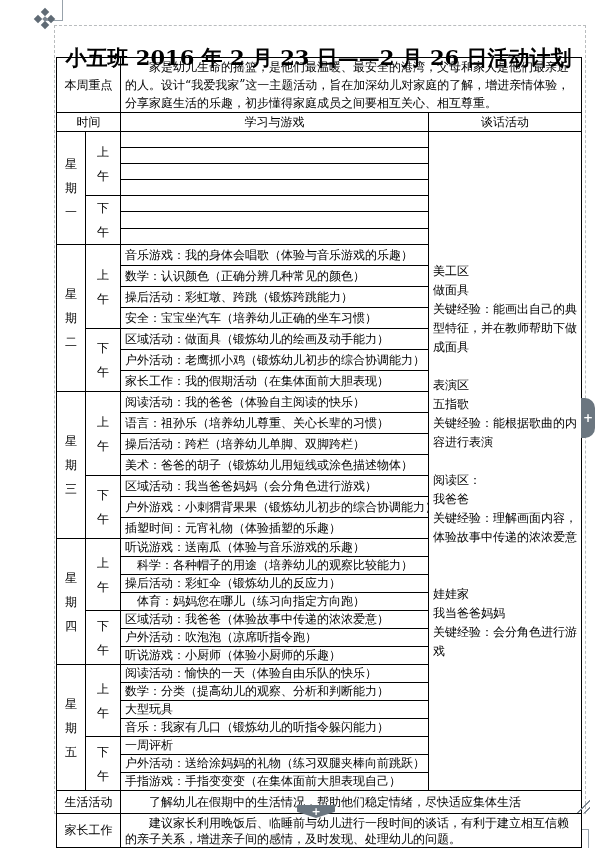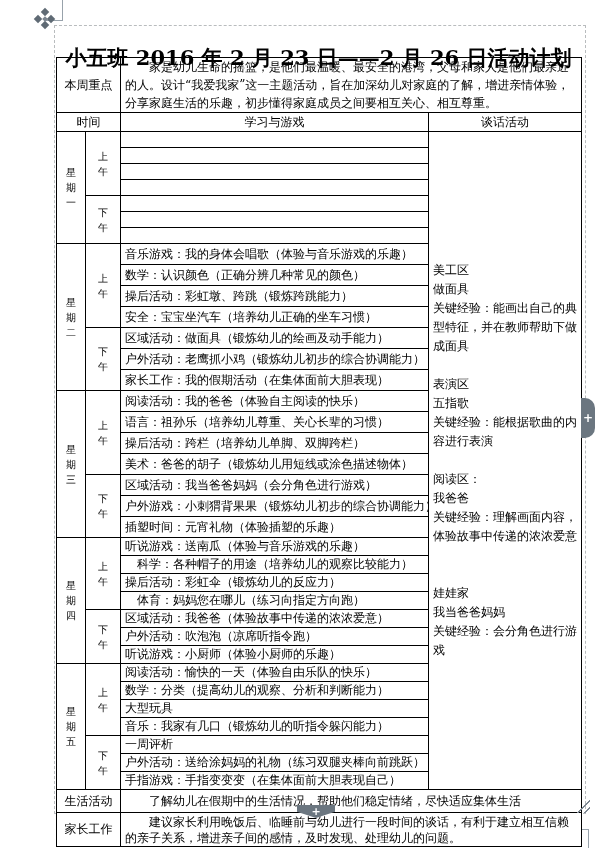--- a/index.html
+++ b/index.html
@@ -38,21 +38,21 @@
   }
   table.plan td{
     border:1px solid #000;font-size:12px;padding:0 4px;overflow:hidden;
     vertical-align:middle;
   }
   .label-cell{text-align:center;font-size:13px;padding:0 2px;}
   .focus-row{height:55px;}
   .focus-text{line-height:18px;text-indent:2em;padding:0 6px;}
   .header-row{height:19px;}
   .header-cell{text-align:center;font-size:13px;margin-top:20px;}
-  .vstack{display:block;width:14px;margin:0 auto;word-break:break-all;line-height:15px;text-align:center;font-size:10px;}
+  .vstack{display:block;width:14px;margin:0 auto;word-break:break-all;line-height:24px;text-align:center;font-size:12px;}
   .activity-cell{white-space:nowrap;padding:0 6px;}
   .day-0 .activity-cell{height:15px;}
   .day-1 .activity-cell{height:20px;}
   .day-2 .activity-cell{height:20px;}
   .day-3 .activity-cell{height:16px;}
   .day-4 .activity-cell{height:17px;}
   .area-cell{vertical-align:top;white-space:pre-line;line-height:19px;padding:2px 5px 0 5px;}
   .life-row{height:23px;}
   .life-text{text-indent:2em;white-space:nowrap;}
   .parent-row{height:34px;}

